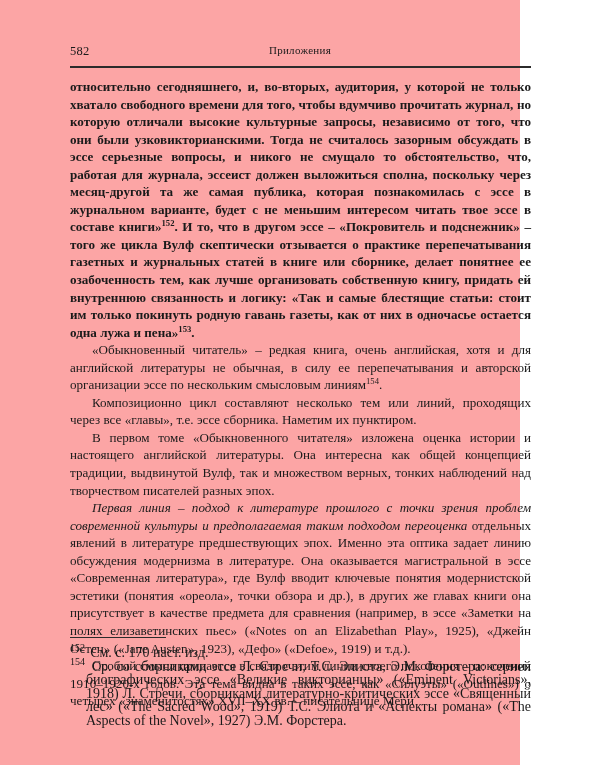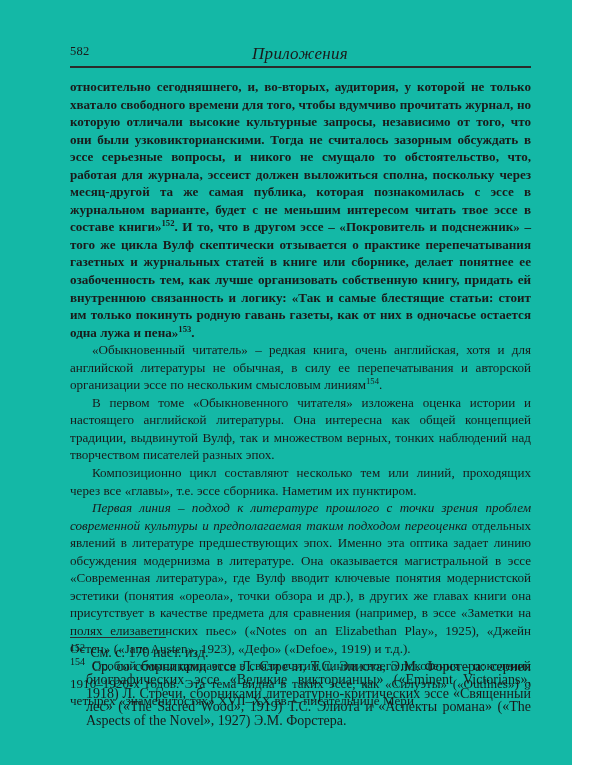--- a/index.html
+++ b/index.html
@@ -10,23 +10,23 @@
   body {
     width: 600px;
     height: 765px;
     overflow: hidden;
     font-family: "Liberation Serif", "DejaVu Serif", serif;
     color: #1a1a1a;
   }
 
   .page {
     position: relative;
-    width: 572px;
+    width: 520px;
     height: 765px;
-    background: #14b8a6;
+    background: #fca5a5;
     box-sizing: border-box;
   }
 
   
   .running-head {
     position: absolute;
     top: 44px;
     left: 70px;
     width: 460px;
     height: 20px;
@@ -38,22 +38,21 @@
     font-size: 12.5px;
     letter-spacing: 0.2px;
     color: #1a1a1a;
   }
   .head-title {
     position: absolute;
     left: 0;
     top: 0;
     width: 460px;
     text-align: center;
-    font-style: italic;
-    font-size: 17px;
+    font-size: 11px;
     letter-spacing: 0.3px;
     color: #1a1a1a;
   }
   .head-rule {
     position: absolute;
     top: 66px;
     left: 70px;
     width: 461px;
     height: 1.5px;
     background: #2b2b2b;
@@ -129,22 +128,22 @@
 
   <div class="running-head">
     <span class="folio">582</span>
     <span class="head-title">Приложения</span>
   </div>
   <div class="head-rule"></div>
 
   <div class="body-block">
       <p class="para cont"><span>относительно сегодняшнего, и, во-вторых, аудитория, у которой не только хватало свободного времени для того, чтобы вдумчиво прочитать журнал, но которую отличали высокие культурные запросы, независимо от того, что они были узковикторианскими. Тогда не считалось зазорным обсуждать в эссе серьезные вопросы, и никого не смущало то обстоятельство, что, работая для журнала, эссеист должен выложиться сполна, поскольку через месяц-другой та же самая публика, которая познакомилась с эссе в журнальном варианте, будет с не меньшим интересом читать твое эссе в составе книги»</span><sup>152</sup><span>. И то, что в другом эссе – «Покровитель и подснежник» – того же цикла Вулф скептически отзывается о практике перепечатывания газетных и журнальных статей в книге или сборнике, делает понятнее ее озабоченность тем, как лучше организовать собственную книгу, придать ей внутреннюю связанность и логику: «Так и самые блестящие статьи: стоит им только покинуть родную гавань газеты, как от них в одночасье остается одна лужа и пена»</span><sup>153</sup><span>.</span></p>
       <p class="para"><span>«Обыкновенный читатель» – редкая книга, очень английская, хотя и для английской литературы не обычная, в силу ее перепечатывания и авторской организации эссе по нескольким смысловым линиям</span><sup>154</sup><span>.</span></p>
+      <p class="para"><span>Композиционно цикл составляют несколько тем или линий, проходящих через все «главы», т.е. эссе сборника. Наметим их пунктиром.</span></p>
       <p class="para"><span>В первом томе «Обыкновенного читателя» изложена оценка истории и настоящего английской литературы. Она интересна как общей концепцией традиции, выдвинутой Вулф, так и множеством верных, тонких наблюдений над творчеством писателей разных эпох.</span></p>
-      <p class="para"><span>Композиционно цикл составляют несколько тем или линий, проходящих через все «главы», т.е. эссе сборника. Наметим их пунктиром.</span></p>
       <p class="para"><i>Первая линия – подход к литературе прошлого с точки зрения проблем современной культуры и предполагаемая таким подходом переоценка</i><span> отдельных явлений в литературе предшествующих эпох. Именно эта оптика задает линию обсуждения модернизма в литературе. Она оказывается магистральной в эссе «Современная литература», где Вулф вводит ключевые понятия модернистской эстетики (понятия «ореола», точки обзора и др.), в других же главах книги она присутствует в качестве предмета для сравнения (например, в эссе «Заметки на полях елизаветинских пьес» («Notes on an Elizabethan Play», 1925), «Джейн Остен» («Jane Austen», 1923), «Дефо» («Defoe», 1919) и т.д.).</span></p>
       <p class="para"><span>Особый смысл придается в связи с этим линии своего поколения – поколения 1910–1920-х годов. Эта тема видна в таких эссе, как «Силуэты» («Outlines») о четырех «знаменитостях» XVII–XX вв. – писательнице Мери</span></p>
     </div>
 
   <div class="fn-rule"></div>
   <div class="footnotes">
       <p class="fn wrap"><span class="fn-marker">152</span><span> См. с. 170 наст. изд.</span></p>
       <p class="fn wrap"><span class="fn-marker">154</span><span> Ср. со сборниками эссе Л. Стречи, Т.С. Элиота, Э.М. Форстера: серией биографических эссе «Великие викторианцы» («Eminent Victorians», 1918) Л. Стречи, сборниками литературно-критических эссе «Священный лес» («The Sacred Wood», 1919) Т.С. Элиота и «Аспекты романа» («The Aspects of the Novel», 1927) Э.М. Форстера.</span></p>
     </div>
 

